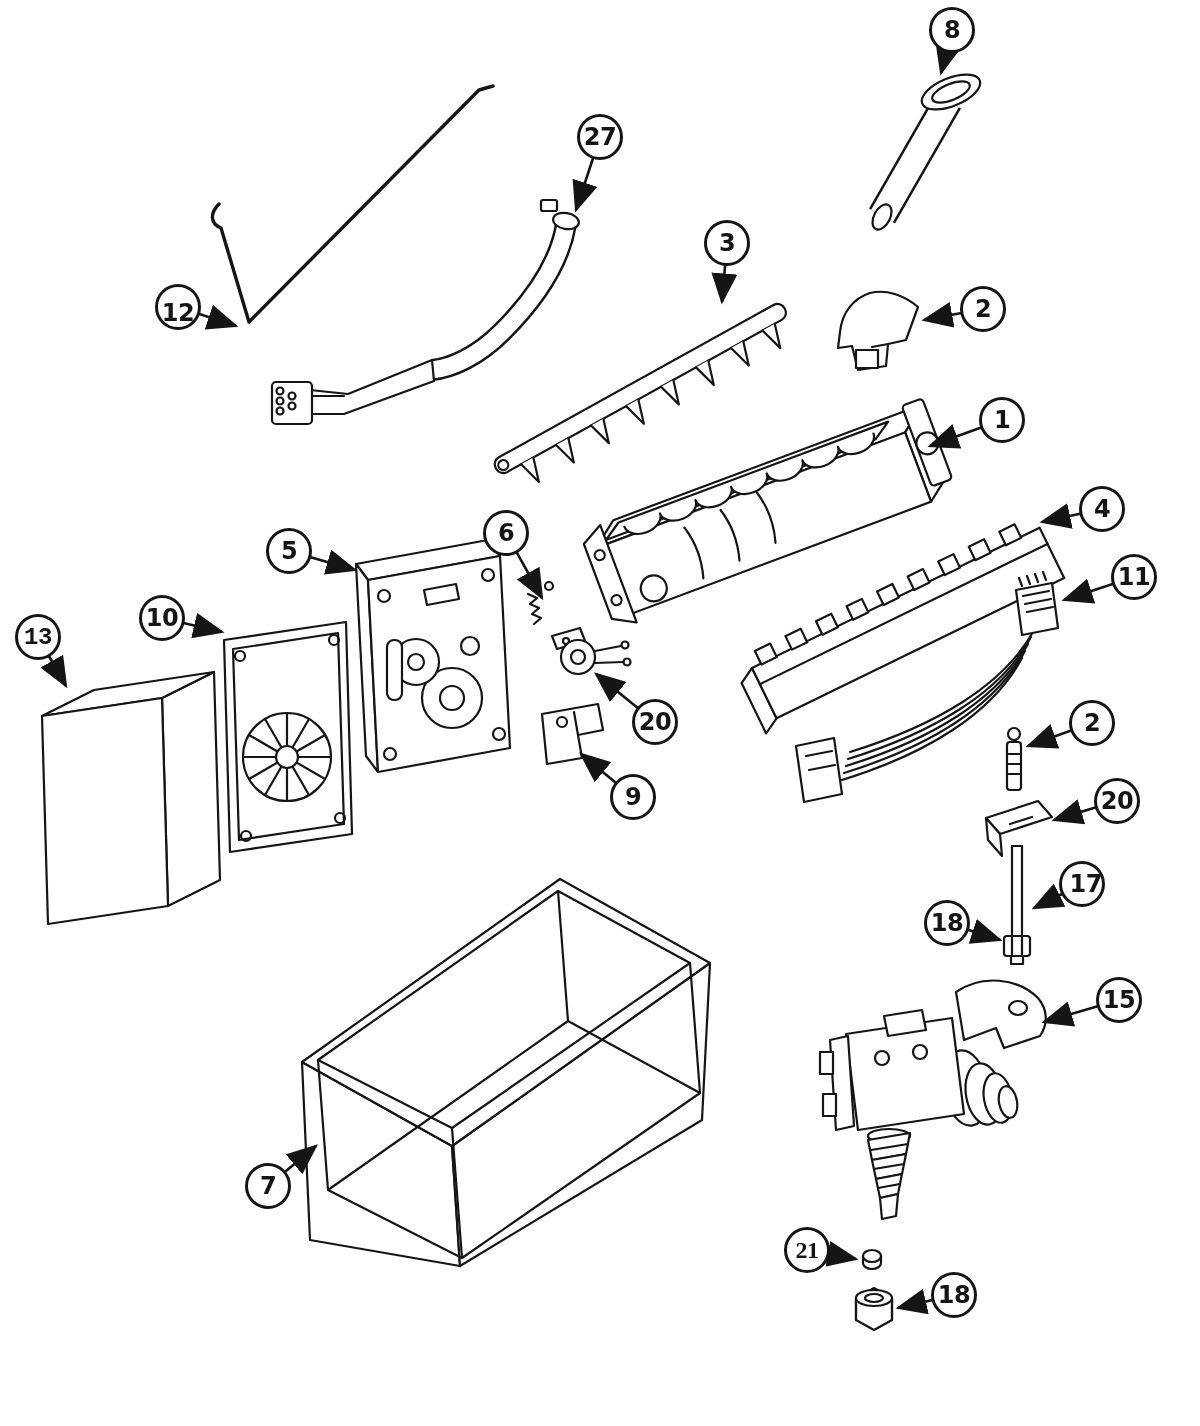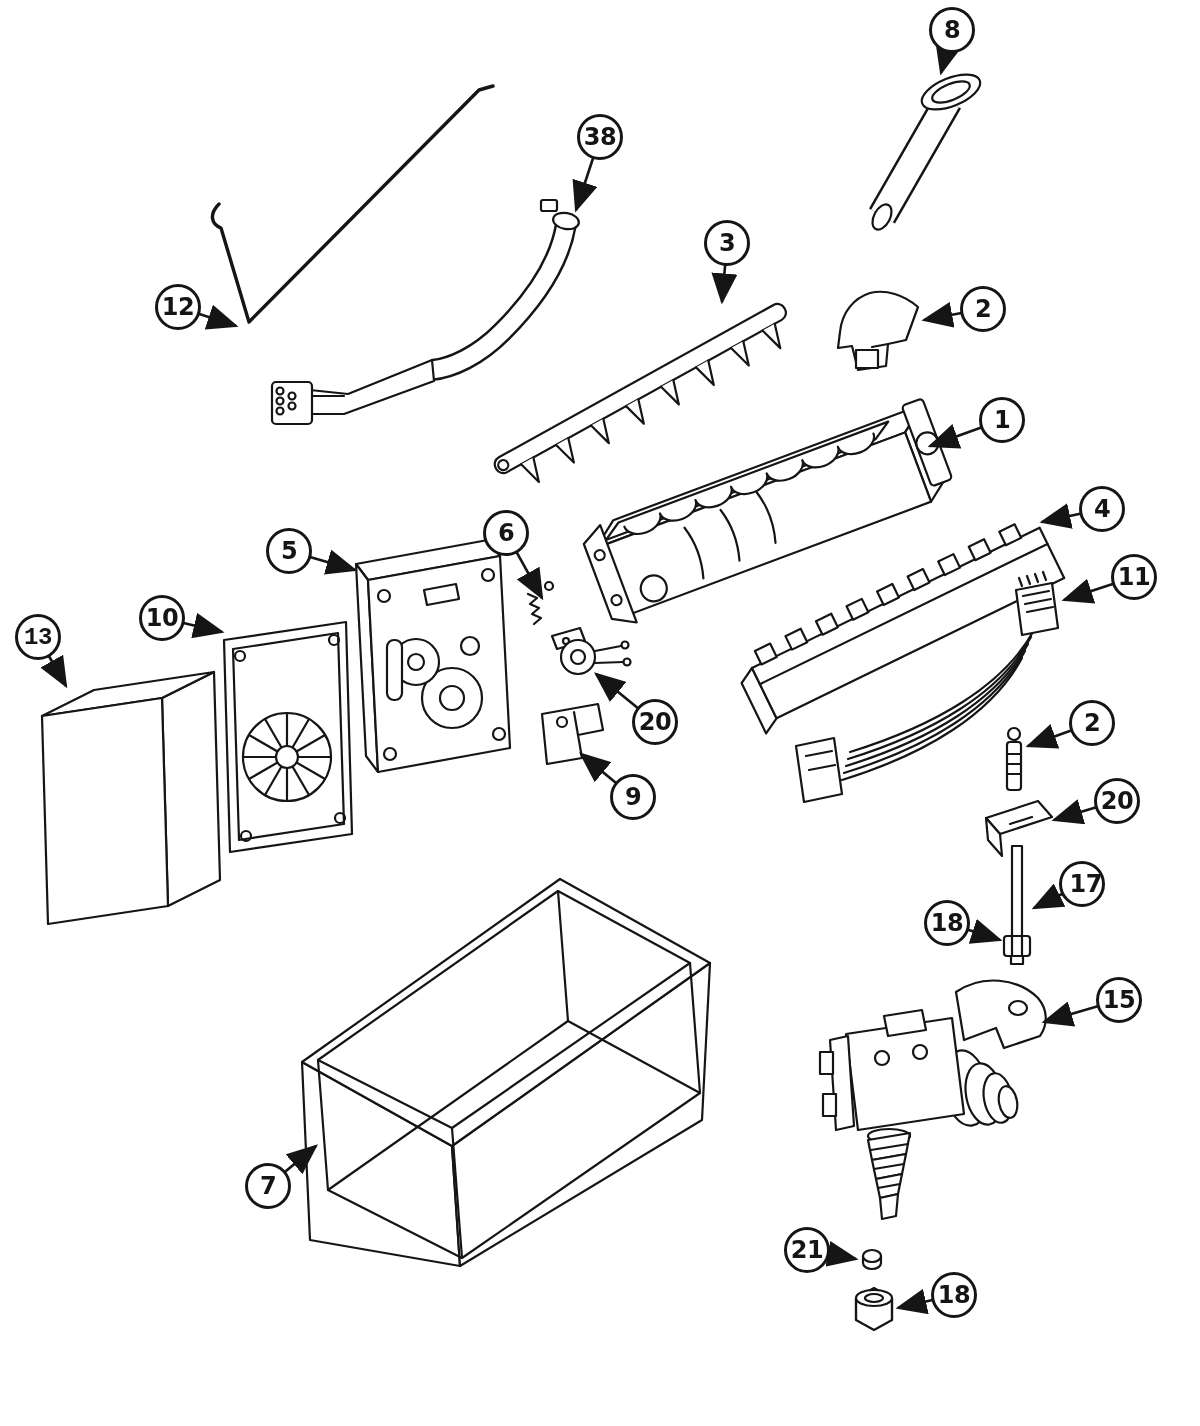--- a/index.html
+++ b/index.html
@@ -300,21 +300,21 @@
       </div>
       <div class="callout" style="left: 633px; top: 797px;">
         <span>9</span>
       </div>
       <div class="callout" style="left: 162px; top: 618px;">
         <span>10</span>
       </div>
       <div class="callout" style="left: 1134px; top: 577px;">
         <span>11</span>
       </div>
-      <div class="callout" style="left: 178px; top: 307px;">
+      <div class="callout" style="left: 178px; top: 307px; align-items: flex-end;">
         <span>12</span>
       </div>
       <div class="callout" style="left: 38px; top: 637px; font-family: Liberation Mono, monospace;">
         <span>13</span>
       </div>
       <div class="callout" style="left: 1117px; top: 801px;">
         <span>20</span>
       </div>
       <div class="callout" style="left: 1119px; top: 1000px;">
         <span>15</span>
@@ -327,21 +327,21 @@
       </div>
       <div class="callout" style="left: 947px; top: 923px; text-align: center;">
         <span>18</span>
       </div>
       <div class="callout" style="left: 954px; top: 1295px;">
         <span>18</span>
       </div>
       <div class="callout" style="left: 655px; top: 722px;">
         <span>20</span>
       </div>
-      <div class="callout" style="left: 807px; top: 1250px;">
+      <div class="callout" style="left: 807px; top: 1250px; font-family: Liberation Serif, serif;">
         <span>21</span>
       </div>
       <div class="callout" style="left: 600px; top: 137px;">
-        <span>38</span>
+        <span>27</span>
       </div>
     </div>
 
 </div>
 
 </body></html>

